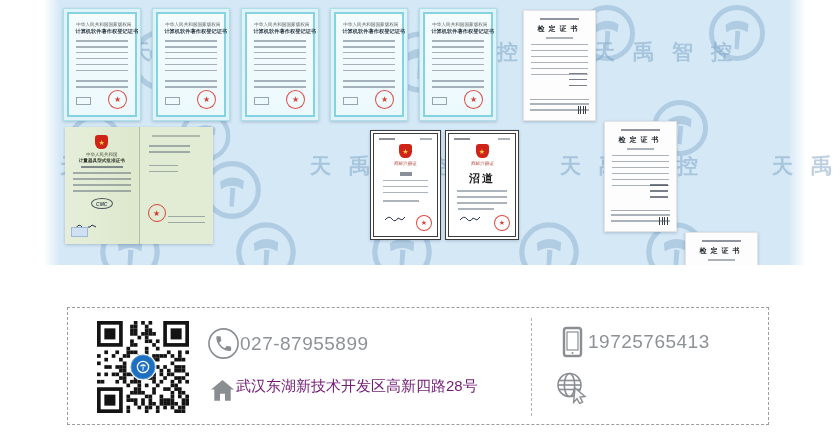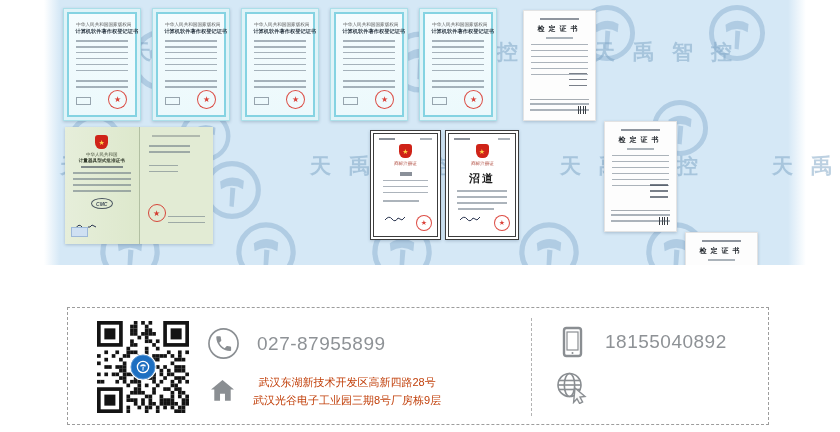--- a/index.html
+++ b/index.html
@@ -68,23 +68,23 @@
 
   
   .contact-box{position:absolute;left:67px;top:307px;width:702px;height:118px;
     border:1px dashed #9d9d9d;box-sizing:border-box;}
   .divider{position:absolute;left:463px;top:10px;height:98px;border-left:1px dashed #b3b3b3;}
   .qr{position:absolute;left:29px;top:13px;width:92px;height:92px;background:#fff;}
   .qr-logo{position:absolute;left:50%;top:50%;width:27px;height:27px;transform:translate(-50%,-50%);
     background:#fff;border-radius:50%;display:flex;align-items:center;justify-content:center;}
   .qr-logo .disc{width:23px;height:23px;border-radius:50%;background:#1d6fc1;border:1.5px solid #5e9bd8;
     display:flex;align-items:center;justify-content:center;}
-  .c-item{position:absolute;display:flex;align-items:center;gap:17px;color:#8a8e92;text-align:center;}
+  .c-item{position:absolute;display:flex;align-items:center;color:#8a8e92;}
   .c-num{font-size:19px;color:#8e9296;letter-spacing:.5px;}
-  .c-addr{font-size:11px;color:#c2410c;line-height:1.6;}
+  .c-addr{font-size:15px;color:#701a75;line-height:1.6;}
   .c-web{font-size:19px;color:#8e9296;letter-spacing:.5px;}
   .icn{flex:0 0 auto;display:block;}
 </style>
 </head>
 <body>
 
 <div class="page">
 
   <div class="banner">
     <div class="wm-layer">
@@ -534,33 +534,32 @@
       </svg>
       <span class="c-num">027-87955899</span>
     </div>
 
     <div class="c-item" style="left:141px;top:66px;align-items:flex-start;">
       <svg class="icn" width="27" height="27" viewBox="0 0 24 24" style="margin-top:3px;">
         <path fill="#8a8e92" d="M12 2.6 1.8 11.2h2.9V21h5.1v-6.2h4.4V21h5.1v-9.8h2.9z"></path>
       </svg>
       <div class="c-addr">
         <div>武汉东湖新技术开发区高新四路28号</div>
-        <div>武汉光谷电子工业园三期8号厂房栋9层</div>
       </div>
     </div>
 
     <div class="divider"></div>
 
     <div class="c-item" style="left:488px;top:17px;">
       <svg class="icn" width="32" height="34" viewBox="0 0 32 34">
         <rect x="8" y="3" width="17" height="28" rx="2.5" fill="none" stroke="#8a8e92" stroke-width="2.4"></rect>
         <rect x="11" y="7" width="11" height="18" fill="none" stroke="#8a8e92" stroke-width="1.2"></rect>
         <circle cx="16.5" cy="28" r="1" fill="#8a8e92"></circle>
       </svg>
-      <span class="c-num">18155040892</span>
+      <span class="c-num">19725765413</span>
     </div>
 
     <div class="c-item" style="left:486px;top:62px;">
       <svg class="icn" width="34" height="34" viewBox="0 0 34 34">
         <g stroke="#8a8e92" stroke-width="1.6" fill="none">
           <circle cx="15.5" cy="15" r="11.5"></circle>
           <ellipse cx="15.5" cy="15" rx="5.2" ry="11.5"></ellipse>
           <line x1="4.6" y1="10.5" x2="26.4" y2="10.5"></line>
           <line x1="4" y1="15" x2="27" y2="15"></line>
           <line x1="4.6" y1="19.5" x2="26.4" y2="19.5"></line>

